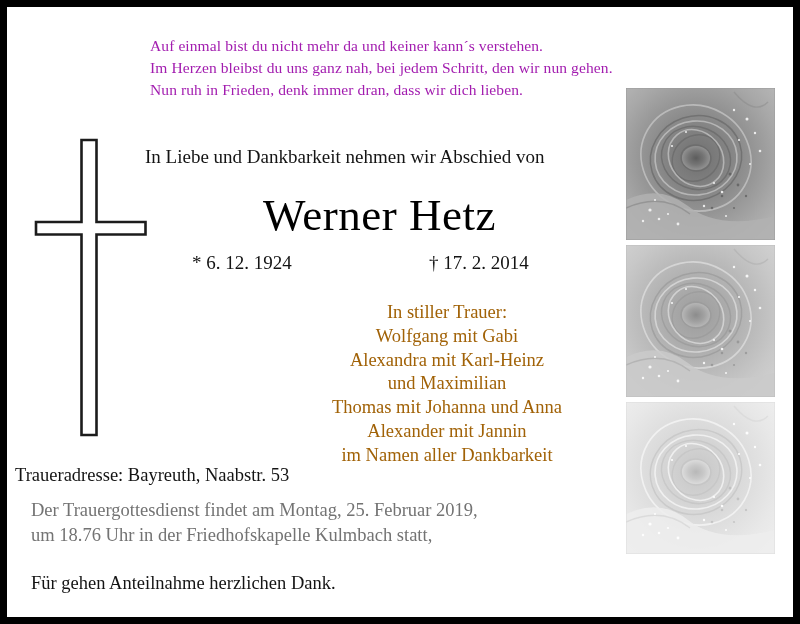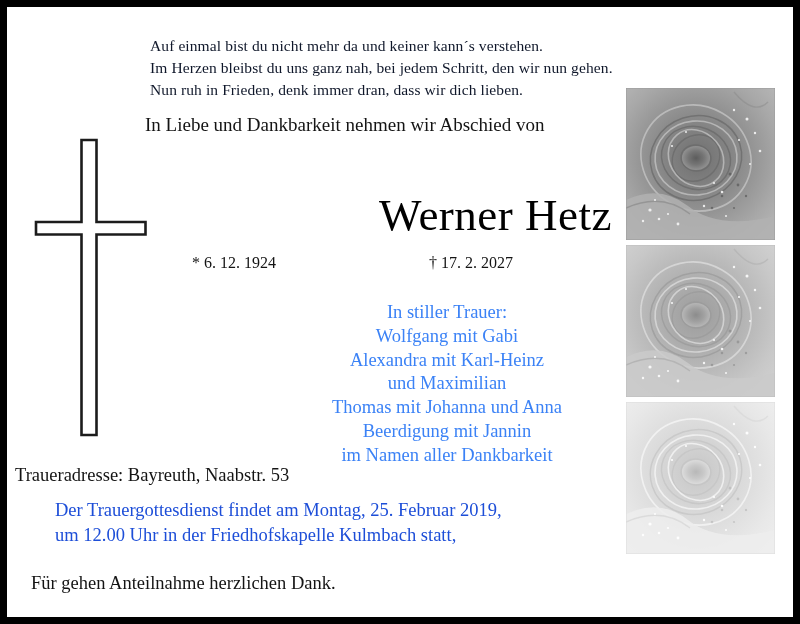--- a/index.html
+++ b/index.html
@@ -29,58 +29,58 @@
   }
 
   
   .poem {
     position: absolute;
     left: 143px;
     top: 28px;
     width: 500px;
     font-size: 15.5px;
     line-height: 22px;
-    color: #0f172a;
+    color: #a21caf;
     letter-spacing: 0.1px;
   }
   .poem div { white-space: nowrap; }
 
   
   .intro {
     position: absolute;
     left: 138px;
     top: 104px;
     width: 480px;
     font-size: 19px;
     line-height: 27px;
     color: #141414;
   }
-  .intro div { white-space: nowrap; }
+  .intro div { white-space: nowrap; margin-top: 32px; }
 
   
   .name {
     position: absolute;
     left: 140px;
     top: 182px;
     width: 465px;
-    text-align: right;
+    text-align: center;
     font-size: 45px;
     line-height: 52px;
     color: #000000;
     letter-spacing: 0.5px;
   }
 
   
   .dates {
     position: absolute;
     left: 140px;
     top: 243px;
     width: 465px;
     height: 26px;
-    font-size: 16px;
+    font-size: 19px;
     line-height: 26px;
     color: #141414;
   }
   .dates .birth {
     position: absolute;
     left: 45px;
     top: 0;
     white-space: nowrap;
   }
   .dates .death {
@@ -92,43 +92,42 @@
 
   
   .mourners {
     position: absolute;
     left: 225px;
     top: 294px;
     width: 430px;
     text-align: center;
     font-size: 18.5px;
     line-height: 23.8px;
-    color: #3b82f6;
+    color: #a16207;
   }
   .mourners div { white-space: nowrap; }
 
   
   .addr {
     position: absolute;
     left: 8px;
     top: 456px;
     font-size: 18.5px;
     line-height: 25px;
     color: #141414;
     white-space: nowrap;
   }
   .service {
     position: absolute;
     left: 24px;
     top: 491px;
     width: 560px;
     font-size: 18.5px;
     line-height: 24.5px;
-    color: #1d4ed8;
-    margin-left: 24px;
+    color: #737373;
   }
   .service div { white-space: nowrap; }
   .thanks {
     position: absolute;
     left: 24px;
     top: 564px;
     font-size: 18.5px;
     line-height: 25px;
     color: #141414;
     white-space: nowrap;
@@ -174,38 +173,38 @@
     </div>
 
     <div class="intro">
       <div>In Liebe und Dankbarkeit nehmen wir Abschied von</div>
     </div>
 
     <div class="name">Werner Hetz</div>
 
     <div class="dates">
       <span class="birth">* 6. 12. 1924</span>
-      <span class="death">† 17. 2. 2027</span>
+      <span class="death">† 17. 2. 2014</span>
     </div>
 
     <div class="mourners">
       <div>In stiller Trauer:</div>
       <div>Wolfgang mit Gabi</div>
       <div>Alexandra mit Karl-Heinz</div>
       <div>und Maximilian</div>
       <div>Thomas mit Johanna und Anna</div>
-      <div>Beerdigung mit Jannin</div>
+      <div>Alexander mit Jannin</div>
       <div>im Namen aller Dankbarkeit</div>
     </div>
 
     <div class="addr">Traueradresse: Bayreuth, Naabstr. 53</div>
 
     <div class="service">
       <div>Der Trauergottesdienst findet am Montag, 25. Februar 2019,</div>
-      <div>um 12.00 Uhr in der Friedhofskapelle Kulmbach statt,</div>
+      <div>um 18.76 Uhr in der Friedhofskapelle Kulmbach statt,</div>
     </div>
 
     <div class="thanks">Für gehen Anteilnahme herzlichen Dank.</div>
 
     <div class="cross">
       <svg viewBox="0 0 130 312" width="130" height="312" aria-hidden="true">
         <path d="M 54.5 8 L 69.5 8 L 69.5 90 L 118.5 90 L 118.5 102.5 L 69.5 102.5
                  L 69.5 303 L 54.5 303 L 54.5 102.5 L 9 102.5 L 9 90 L 54.5 90 Z" fill="#ffffff" stroke="#1c1c1c" stroke-width="2.6" stroke-linejoin="miter"></path>
       </svg>
     </div>

